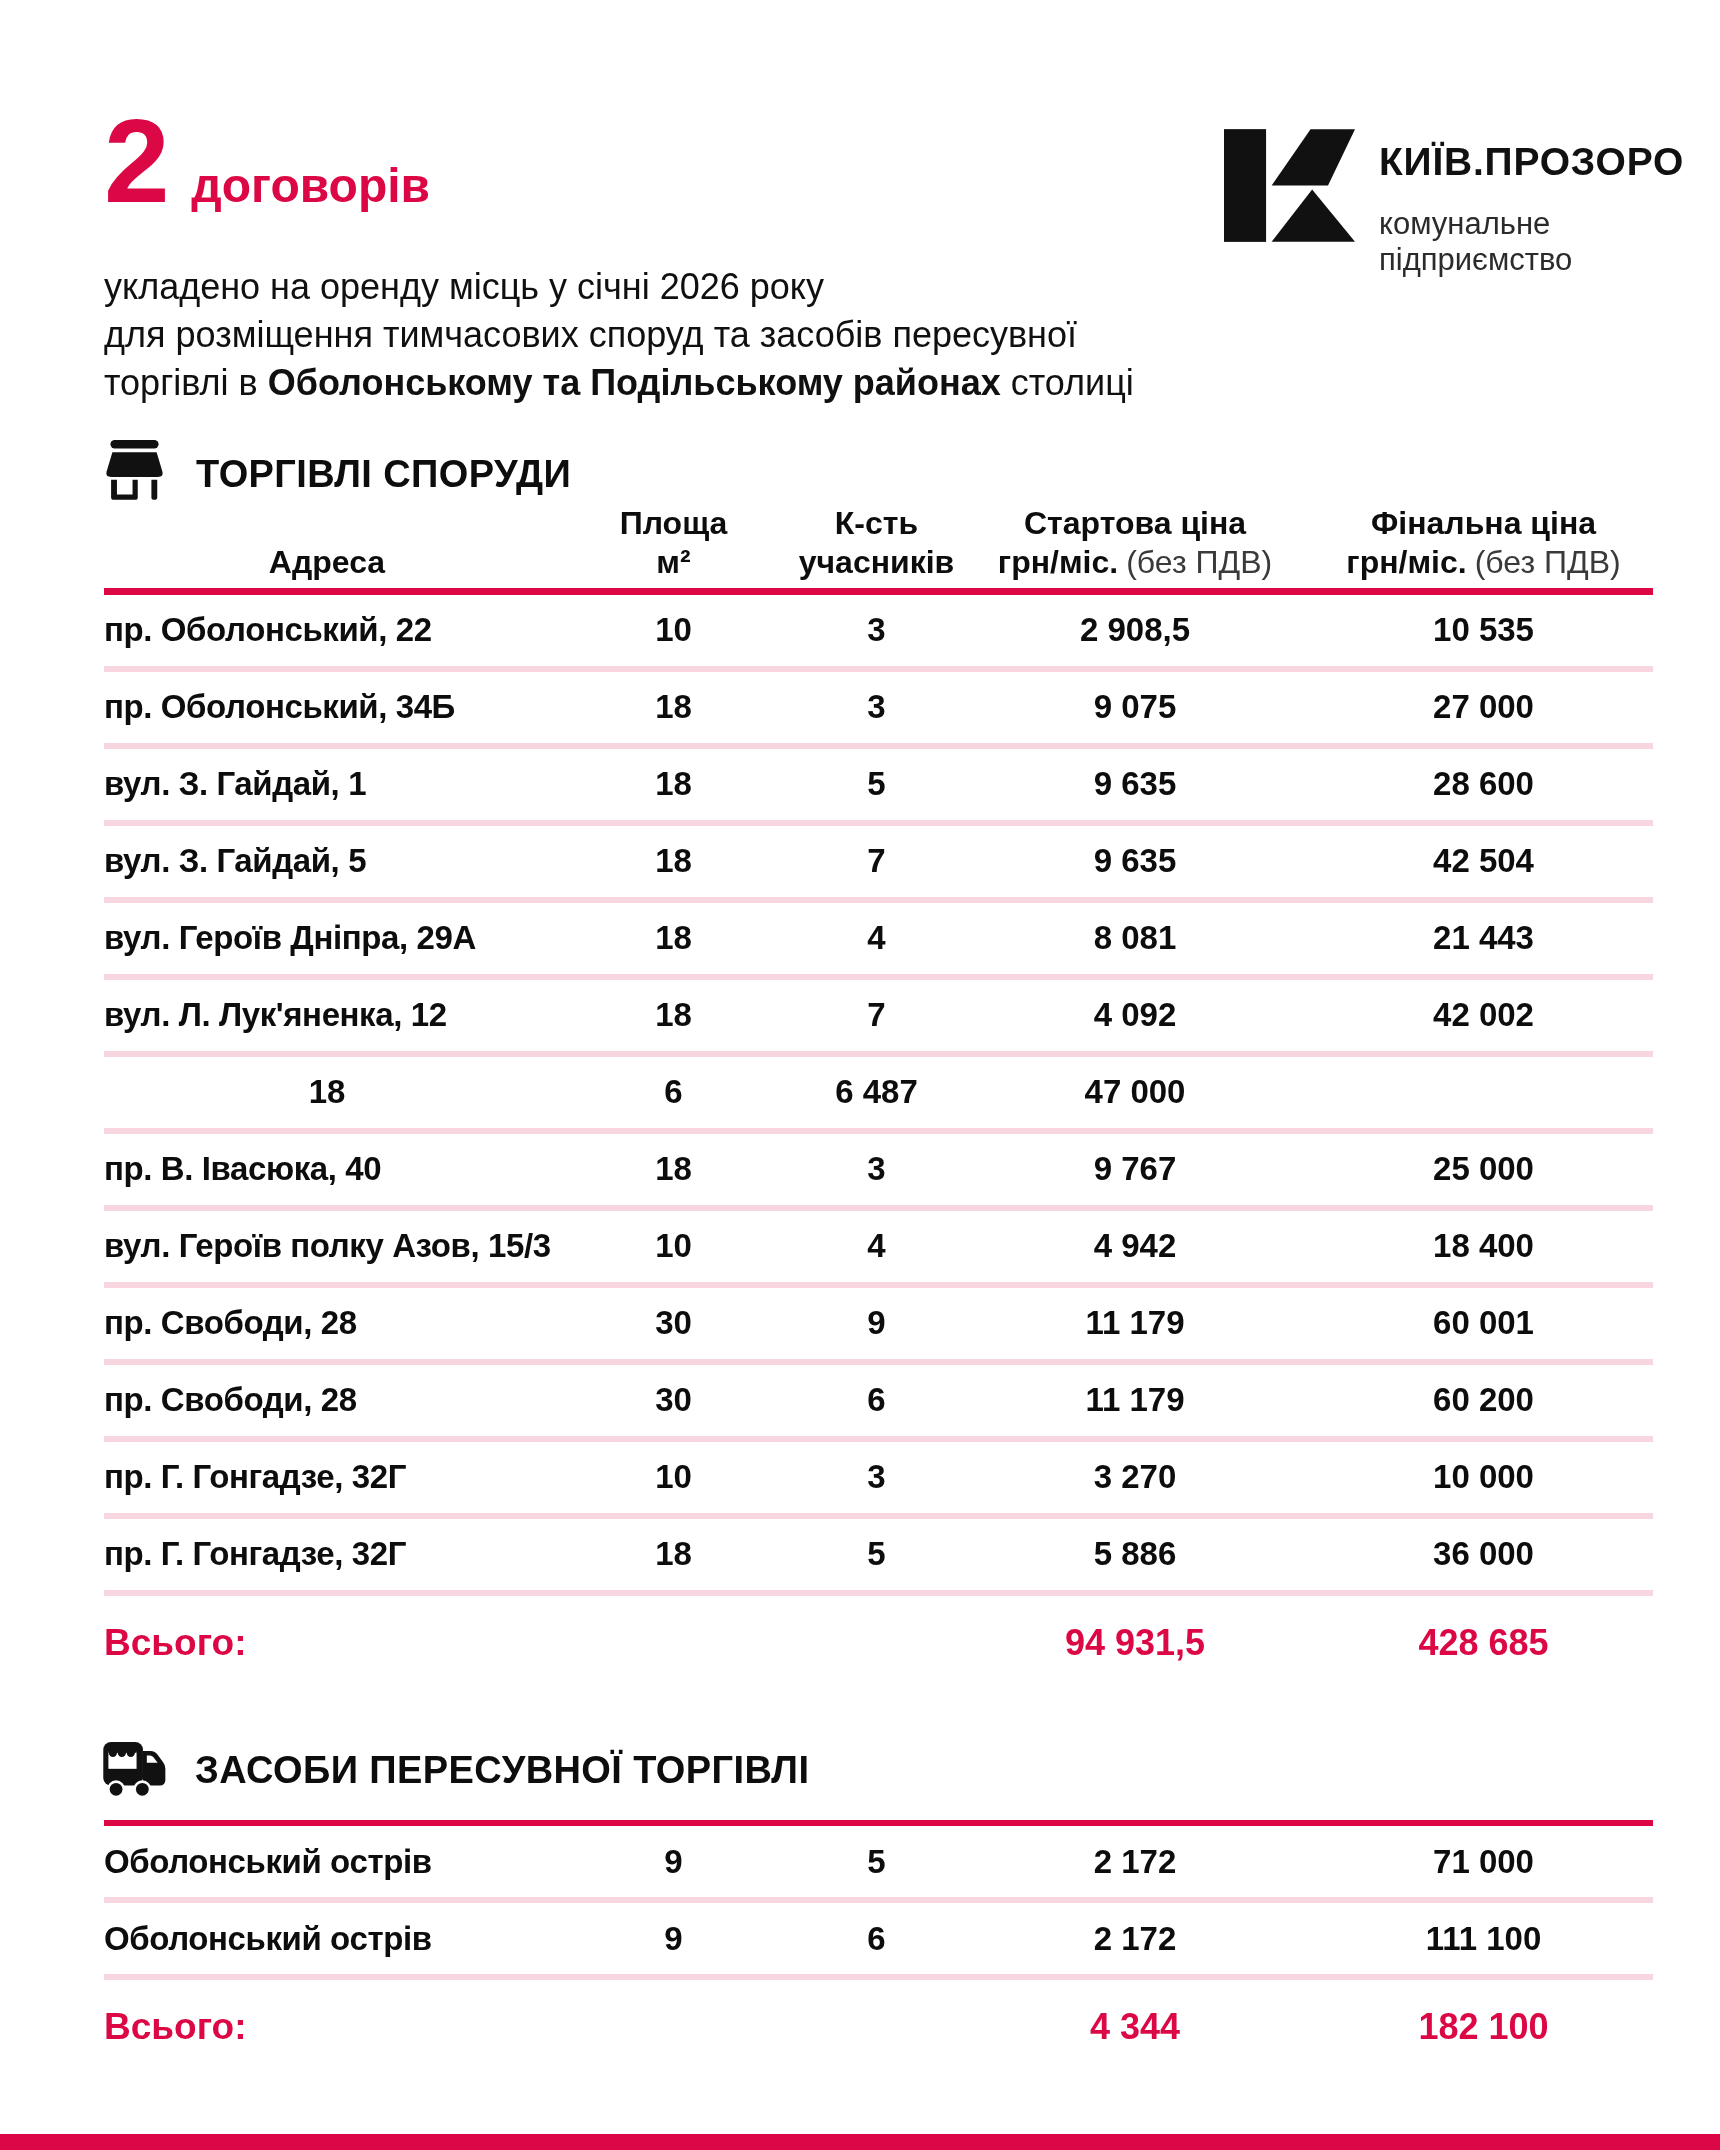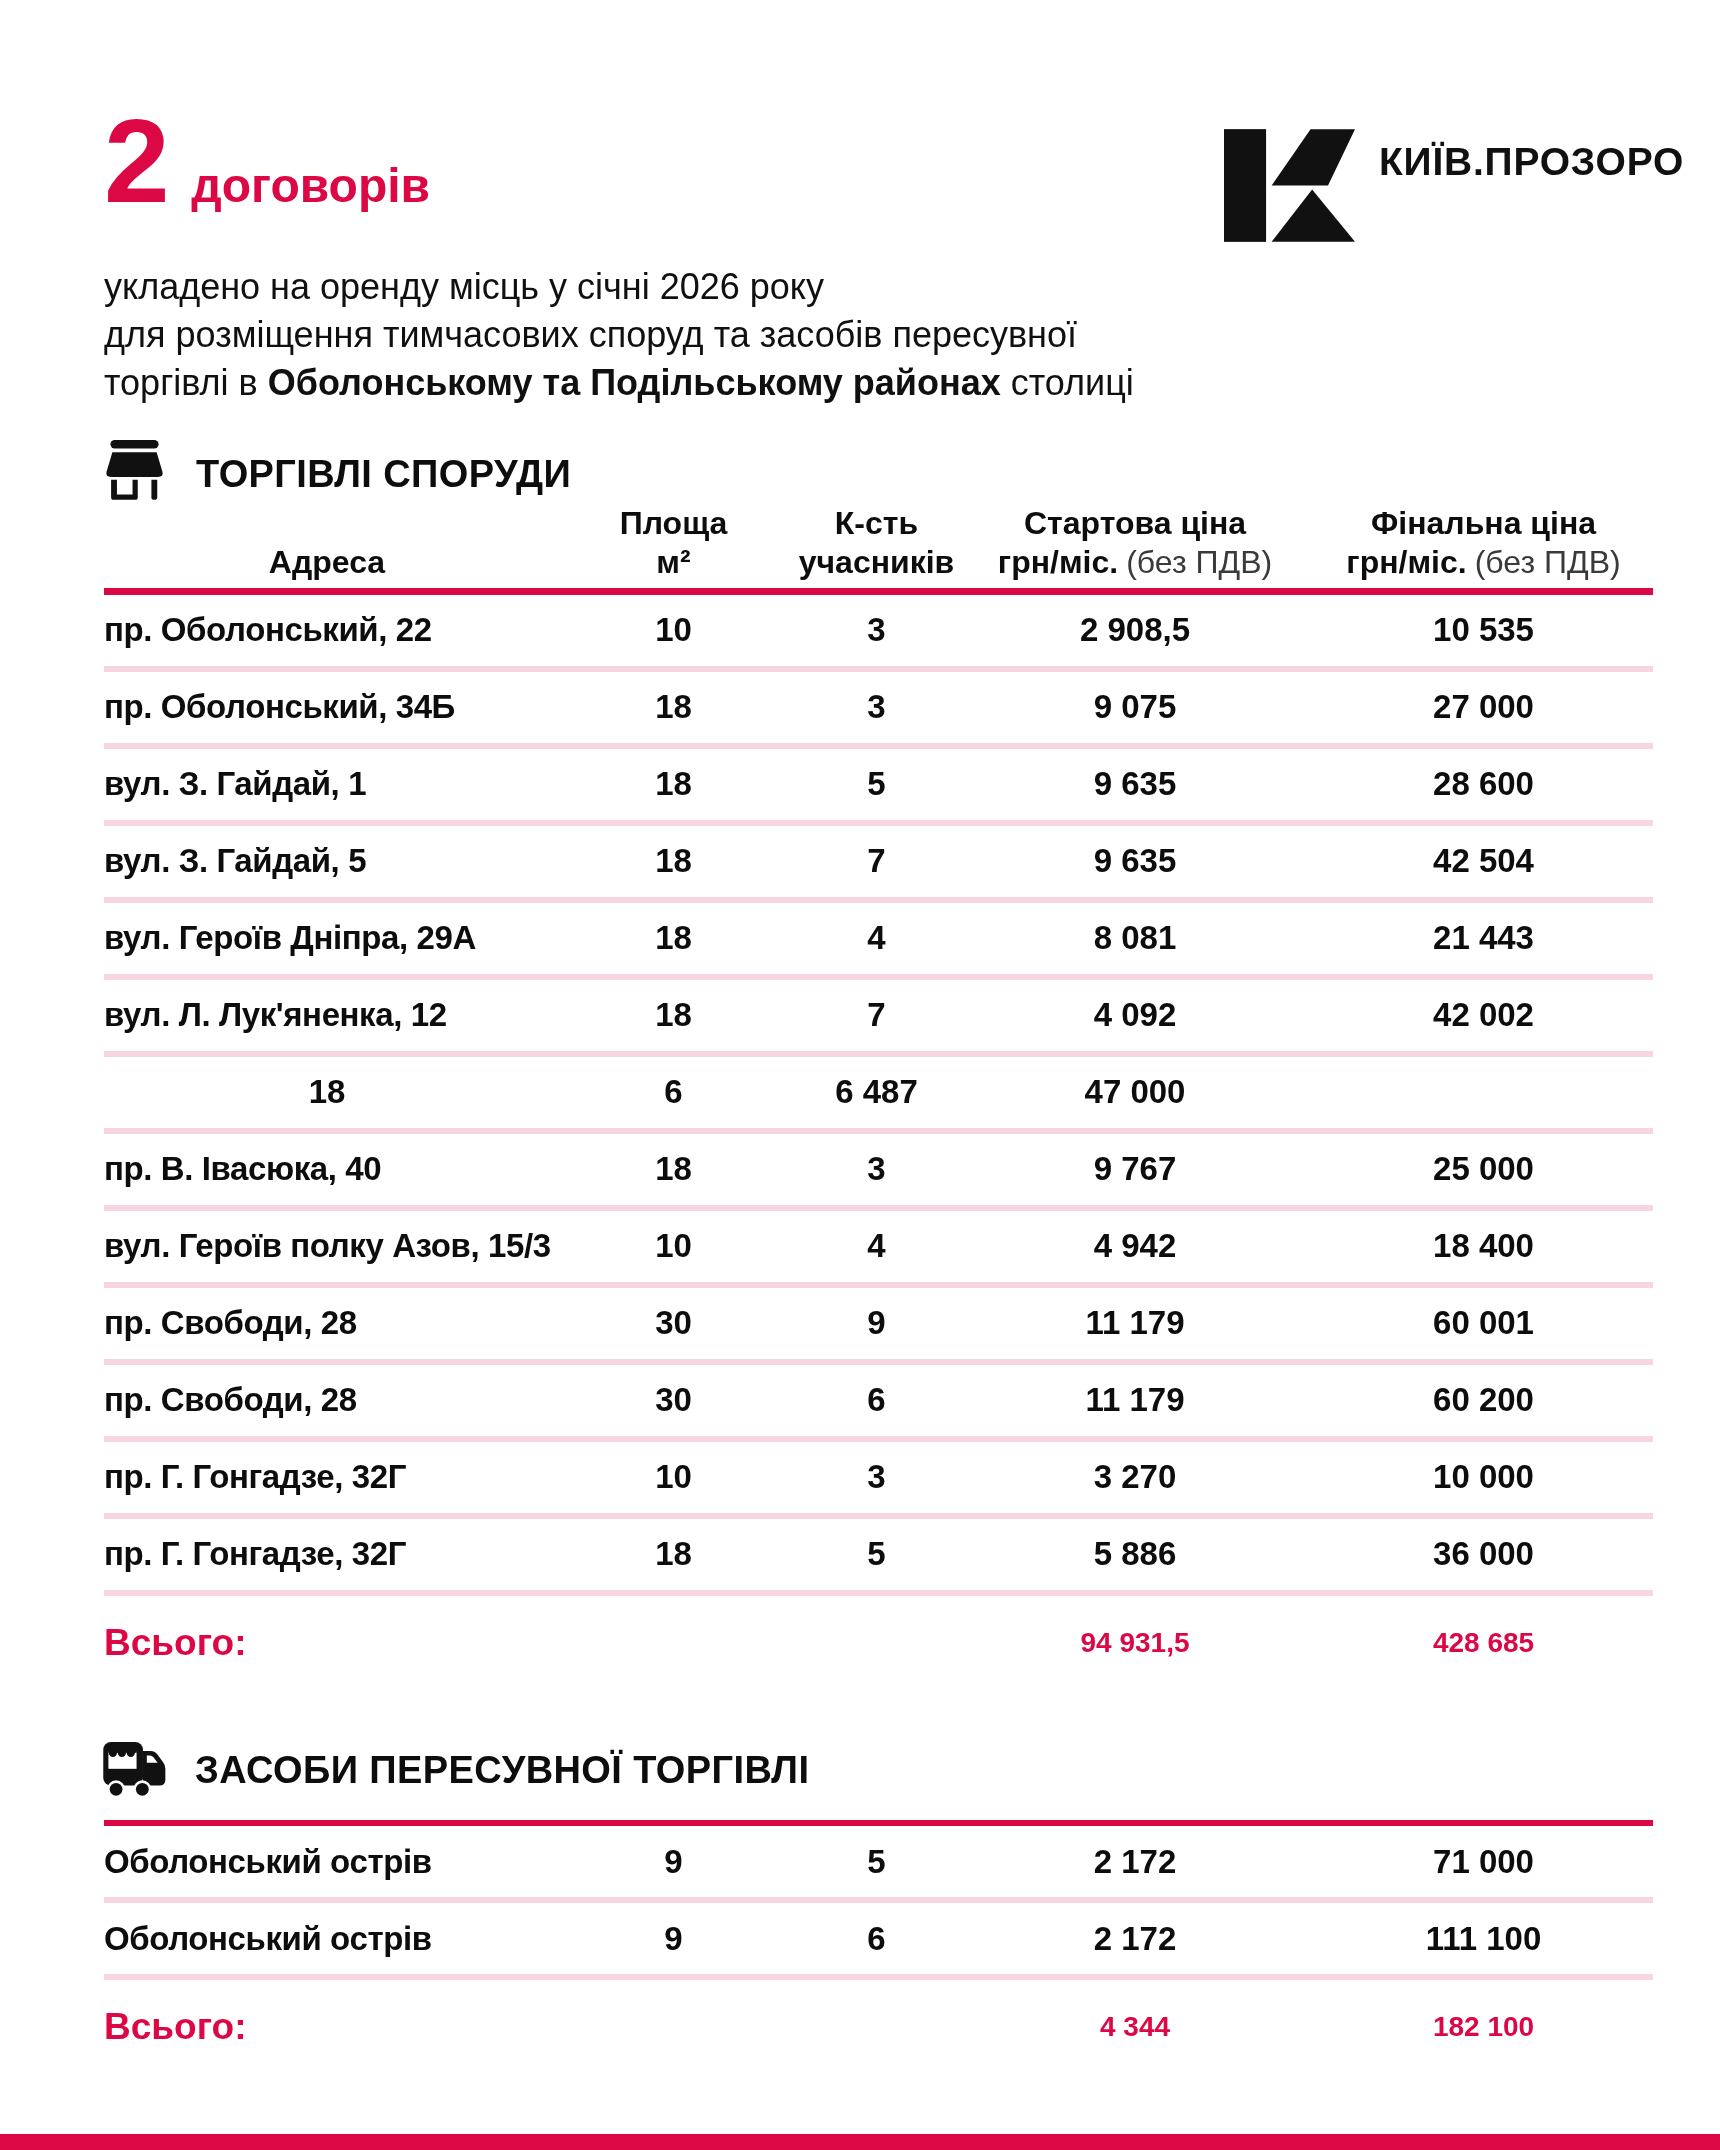--- a/index.html
+++ b/index.html
@@ -43,21 +43,21 @@
   .grid{display:grid;grid-template-columns:446px 247px 159px 358px 339px;}
   .hdr{align-items:end;}
   .hcell{font-size:32px;font-weight:bold;line-height:39px;text-align:center;}
   .hcell.left{text-align:center;}
   .unit-light{font-weight:normal;color:#3a3a3a;margin-left:8px;}
   .rule{height:6.4px;background:var(--accent);margin-top:6.4px;}
   .row{height:77px;align-items:center;border-bottom:6.4px solid var(--separator);}
   .cell{font-size:33px;font-weight:bold;text-align:center;white-space:nowrap;}
   .cell.address{text-align:left;font-size:33px;letter-spacing:-0.4px;}
   .totals{height:94px;align-items:center;color:var(--accent);}
-  .totals .cell{font-size:28px;color:var(--accent);}
+  .totals .cell{font-size:36px;color:var(--accent);}
   .totals .cell.address{font-size:37px;letter-spacing:0;}
 
   
   .bottom-bar{position:absolute;left:0;right:0;bottom:0;height:16.7px;background:var(--accent);}
 </style>
 </head>
 <body>
 
 <div class="page">
 
@@ -76,20 +76,21 @@
   <div class="logo">
     <span>
       <svg width="131" height="113" viewBox="0 0 165 142">
         <rect x="0" y="0" width="53" height="142" fill="#111"></rect>
         <polygon points="109,0 165,0 131,71 60,71" fill="#111"></polygon>
         <polygon points="111,76 165,142 60,142" fill="#111"></polygon>
       </svg>
     </span>
     <span class="logo-text">
       <span class="logo-brand">КИЇВ.ПРОЗОРО</span>
+      <span class="logo-tagline">комунальне підприємство</span>
     </span>
   </div>
 
   <div class="section-head sh1">
     <span>
       <svg width="65" height="83" viewBox="0 0 100 100">
         <rect x="13" y="0" width="74" height="13" rx="6.5" fill="#111"></rect>
         <path d="M16,19 L84,19 L93,49 Q95,57 86,57 L14,57 Q5,57 7,49 Z" fill="#111"></path>
         <path d="M14,61 h41 v27 q0,4 -4,4 h-33 q-4,0 -4,-4 Z M23,61 h24 v23 h-24 Z" fill="#111" fill-rule="evenodd"></path>
         <path d="M76,61 h9 v27 q0,4 -4.5,4 q-4.5,0 -4.5,-4 Z" fill="#111"></path>

